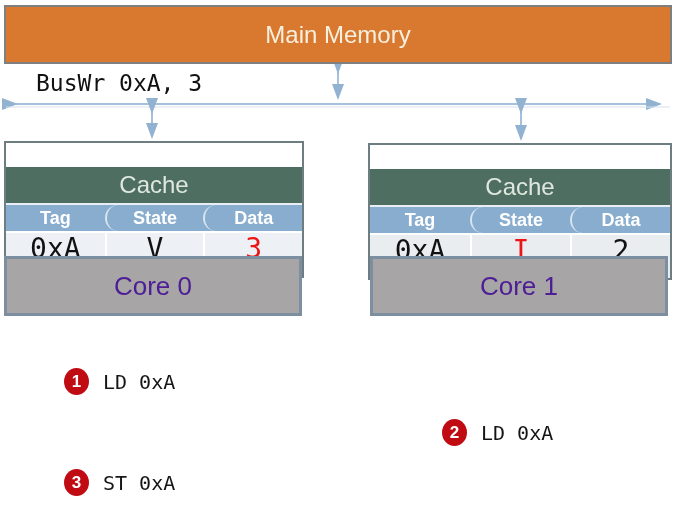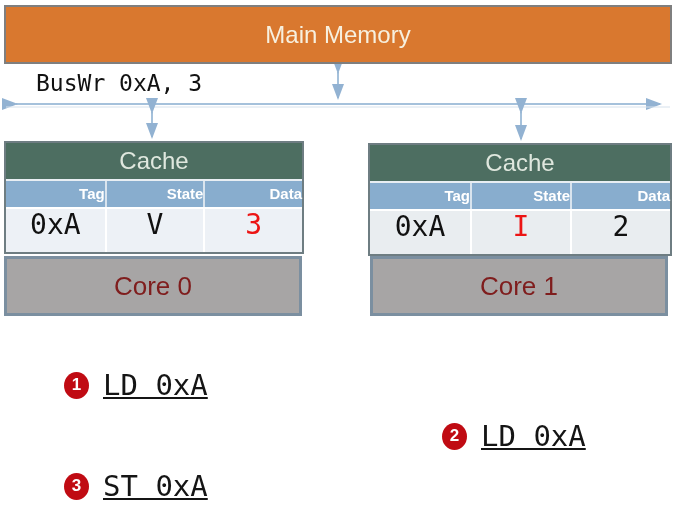--- a/index.html
+++ b/index.html
@@ -20,59 +20,59 @@
     position:absolute; left:36px; top:70px;
     font-family:"DejaVu Sans Mono", monospace; font-size:23px; color:#111111;
     white-space:pre;
   }
 
   .cache { position:absolute; border:2px solid #6e7d82; background:#ffffff; }
   .cache-0 { left:4px;   top:141px; width:296px; }
   .cache-1 { left:368px; top:143px; width:300px; }
   .cache-title {
     height:36px; background:#4d6e61; color:#dfe7de; font-size:24px;
-    display:flex; align-items:center; justify-content:center;
+    display:flex; align-items:center; justify-content:center;margin-top:24px;
   }
   .cache-head {
     display:grid; grid-template-columns:1fr 1fr 1fr;
     background:#88adce; border-top:2px solid #e8eef3;
   }
   .hcell {
-    color:#ffffff; font-weight:bold; font-size:15px; text-align:right;
-    line-height:26px; height:26px; border-left:2px solid #d9e4ee;
+    color:#ffffff; font-weight:bold; font-size:18px; text-align:center;
+    line-height:26px; height:26px; border-left:2px solid #d9e4ee;border-radius:13px;
   }
   .hcell:first-child { border-left:none; }
   .cache-vals {
     display:grid; grid-template-columns:1fr 1fr 1fr;
     background:#edf1f6; border-top:2px solid #ffffff;
   }
   .cache-1 .cache-vals { background:#e9edf0; }
   .vcell {
     font-family:"DejaVu Sans Mono", monospace; font-size:28px; color:#111111;
     text-align:center; line-height:32px; height:43px; border-left:2px solid #ffffff;
   }
   .vcell:first-child { border-left:none; }
   .red { color:#ec1414; }
 
   .core {
     position:absolute; top:256px; width:292px; height:54px;
     background:#a7a5a5; border:3px solid #7b8fa0;
     display:flex; align-items:center; justify-content:center;
-    color:#7f1d1d; font-size:26px;
+    color:#4c1d95; font-size:26px;
   }
   .core-0 { left:4px; }
   .core-1 { left:370px; }
 
   .step { position:absolute; display:flex; align-items:center; gap:14px; }
   .badge {
     width:25px; height:27px; border-radius:50%;
     background:#c00b13; color:#ffffff; font-weight:bold; font-size:17px;
     display:flex; align-items:center; justify-content:center; flex:0 0 auto;
   }
-  .op { font-family:"DejaVu Sans Mono", monospace; font-size:29px; color:#151515; white-space:pre;text-decoration:underline; }
+  .op { font-family:"DejaVu Sans Mono", monospace; font-size:20px; color:#151515; white-space:pre; }
   .step-1 { left:64px;  top:368px; }
   .step-2 { left:442px; top:419px; }
   .step-3 { left:64px;  top:469px; }
 </style>
 </head>
 <body>
 
 <div class="stage">
 
   <svg class="arrows" viewBox="0 0 677 513" xmlns="http://www.w3.org/2000/svg">

